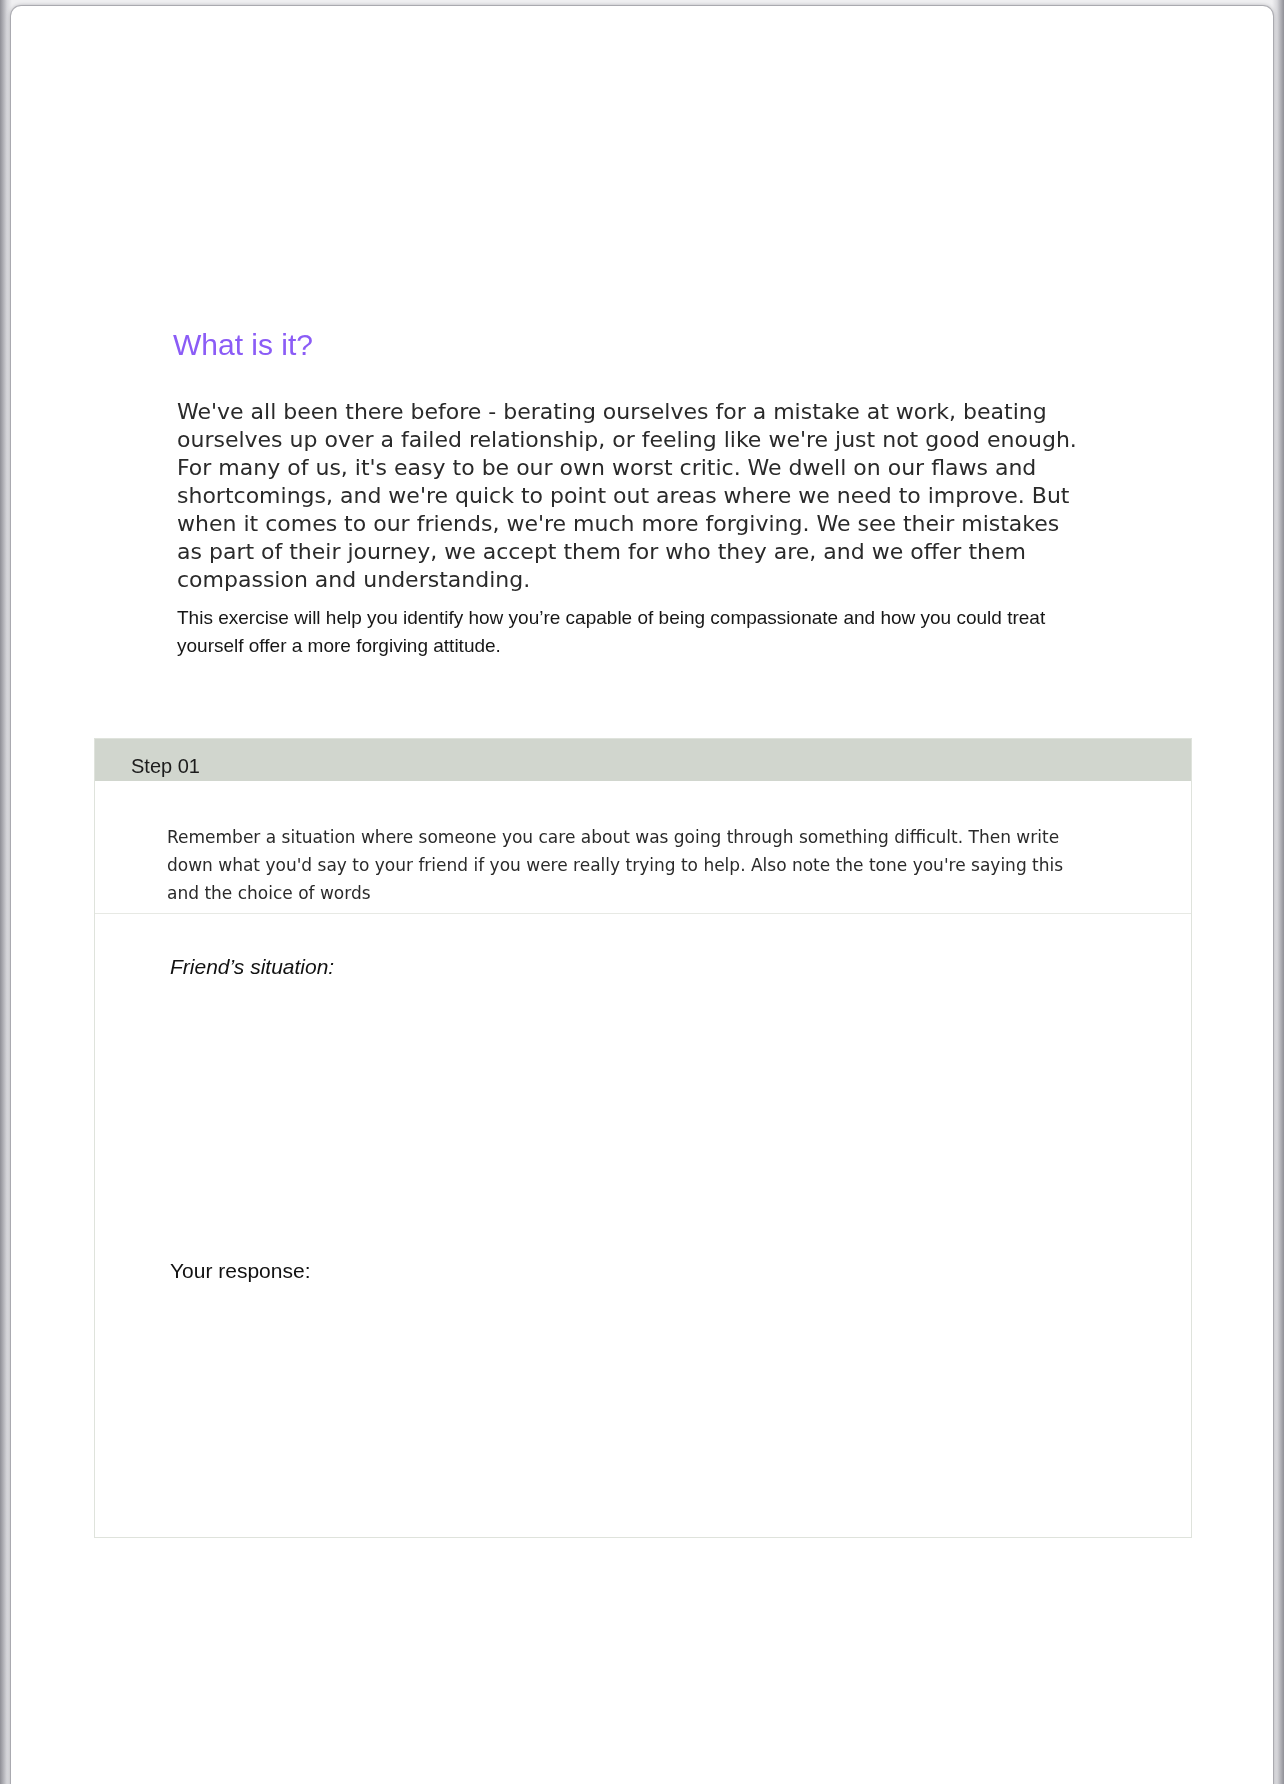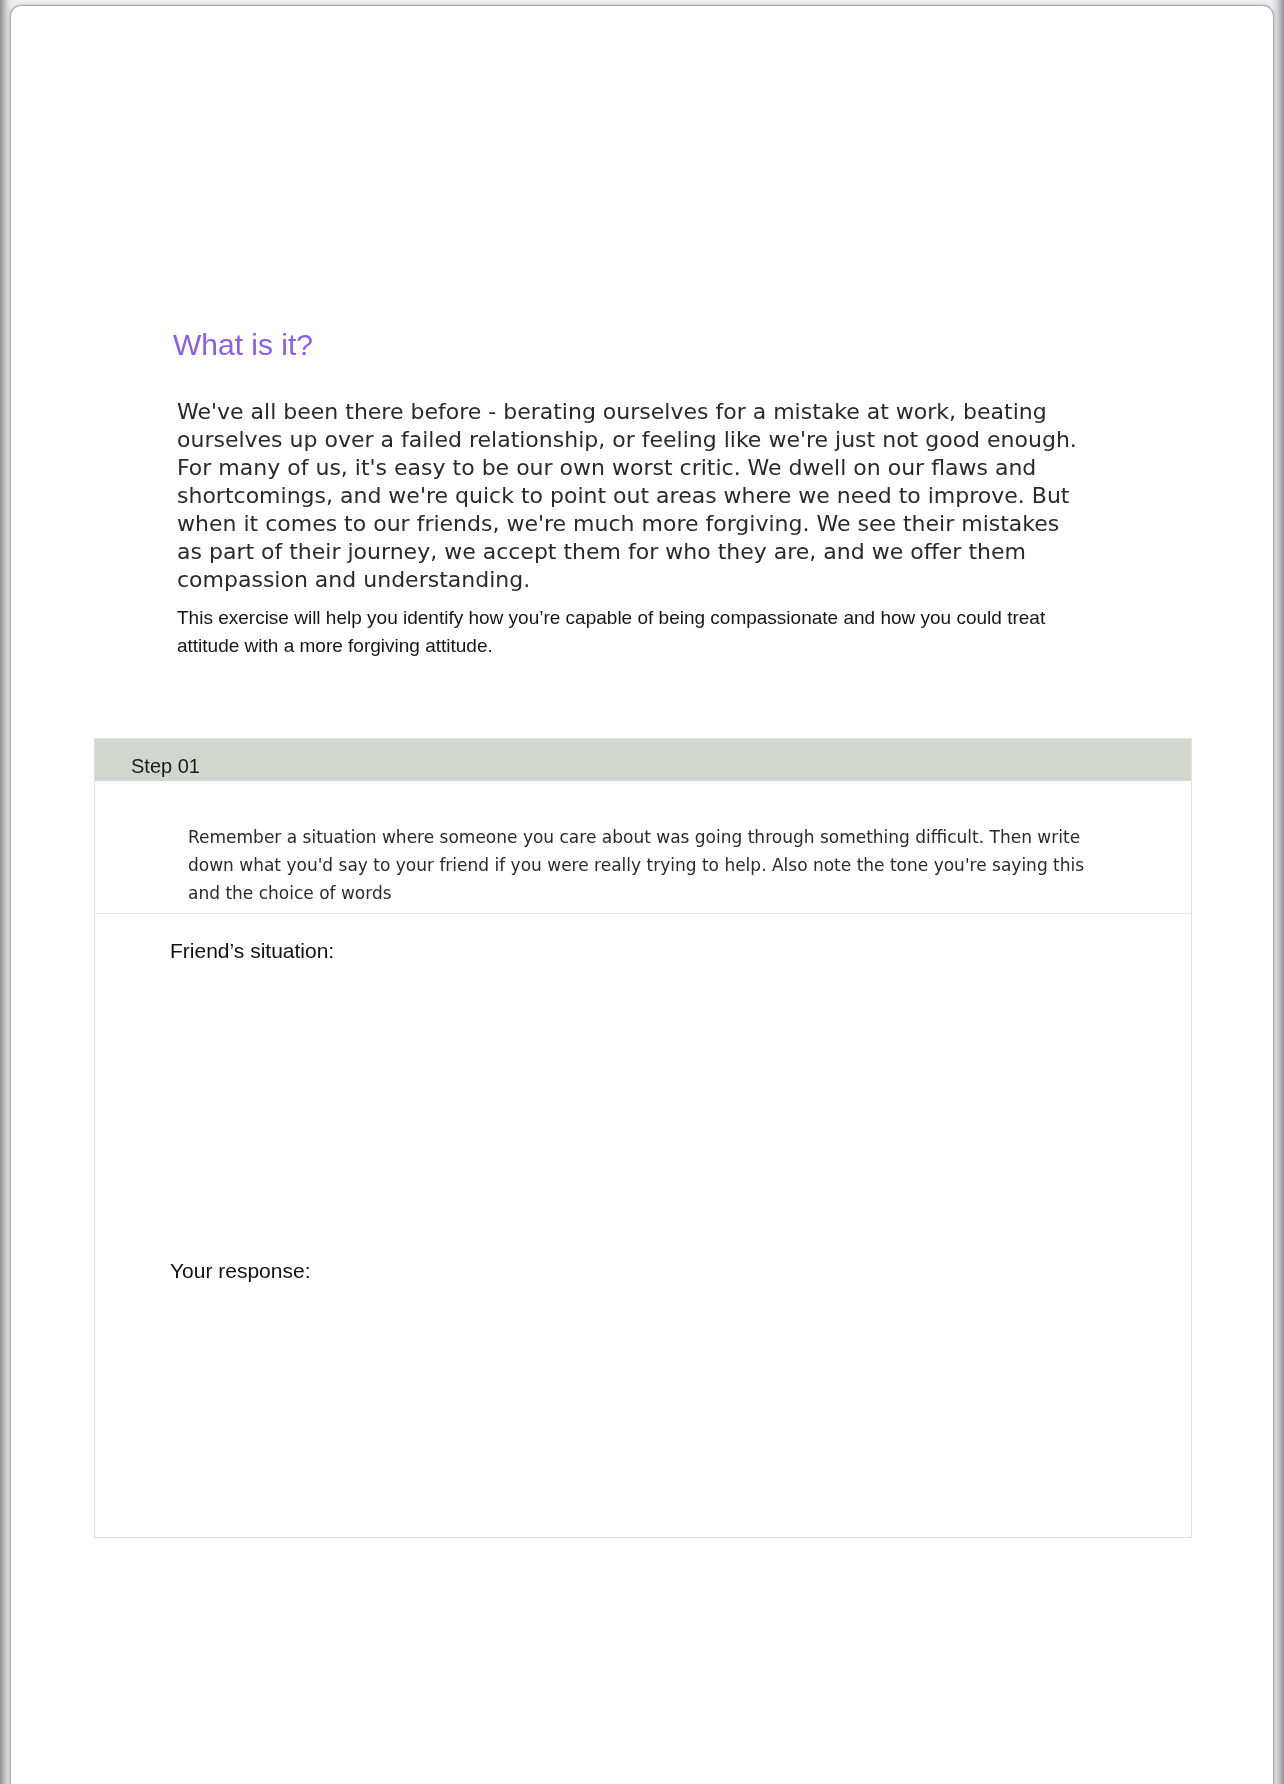--- a/index.html
+++ b/index.html
@@ -51,51 +51,51 @@
     position:absolute;left:0;top:0;right:0;height:42px;
     background:var(--step-header-bg);
   }
   .step-label{
     position:absolute;left:36px;top:0;line-height:55px;
     font-size:20px;color:#1c1c1c;
   }
   .step-instructions{
     position:absolute;left:72px;top:84px;width:920px;
     font-family:"DejaVu Sans",sans-serif;
-    font-size:17px;line-height:28px;color:#2a2a2a;margin-left:21px;
+    font-size:17px;line-height:28px;color:#2a2a2a;
   }
   .card-divider{
     position:absolute;left:0;right:0;top:174px;height:0;
     border-top:1px solid #e7e9e4;
   }
   .field-label{
     position:absolute;left:75px;
     font-size:21px;color:#111;
   }
-  .field-label.f1{top:200px;}
+  .field-label.f1{top:216px;font-style:italic;}
   .field-label.f2{top:520px;}
   .field-area{
     position:absolute;left:75px;right:45px;background:transparent;
   }
   .field-area.f1{top:244px;height:240px;}
   .field-area.f2{top:556px;height:230px;}
 </style>
 </head>
 <body>
 
 <div class="page">
 
   <h1 class="doc-title">
   </h1>
 
   <h2 class="section-heading">What is it?</h2>
 
   <p class="intro-p1">We've all been there before - berating ourselves for a mistake at work, beating ourselves up over a failed relationship, or feeling like we're just not good enough. For many of us, it's easy to be our own worst critic. We dwell on our flaws and shortcomings, and we're quick to point out areas where we need to improve. But when it comes to our friends, we're much more forgiving. We see their mistakes as part of their journey, we accept them for who they are, and we offer them compassion and understanding.</p>
 
-  <p class="intro-p2">This exercise will help you identify how you’re capable of being compassionate and how you could treat attitude with a more forgiving attitude.</p>
+  <p class="intro-p2">This exercise will help you identify how you’re capable of being compassionate and how you could treat yourself offer a more forgiving attitude.</p>
 
   <div class="step-card">
 
     <div class="step-header">
       <span class="step-label">Step 01</span>
     </div>
 
     <p class="step-instructions">Remember a situation where someone you care about was going through something difficult. Then write down what you'd say to your friend if you were really trying to help. Also note the tone you're saying this and the choice of words</p>
 
     <div class="card-divider"></div>

